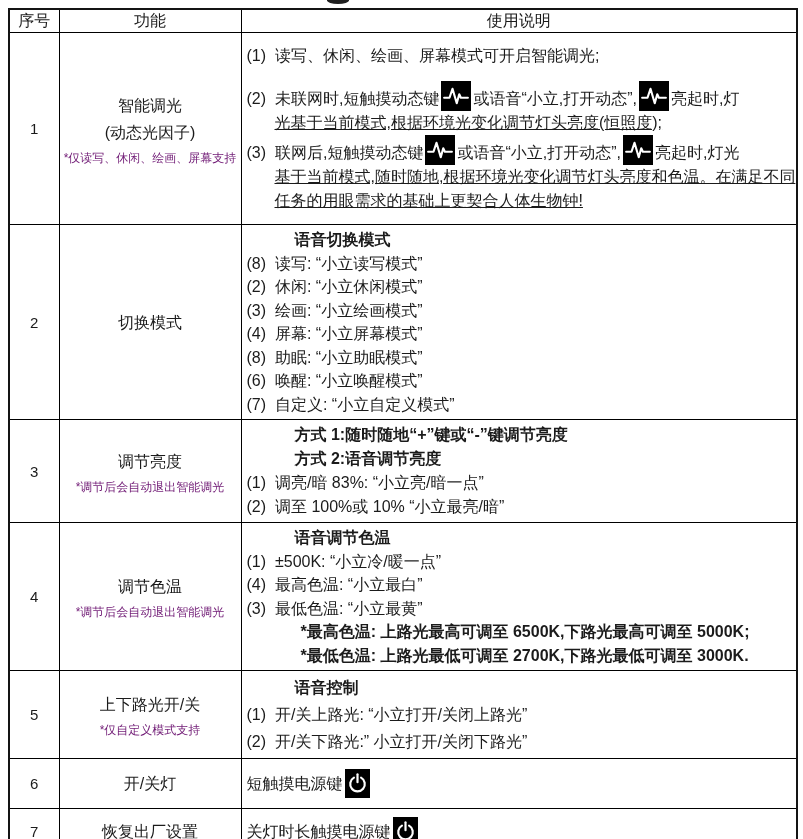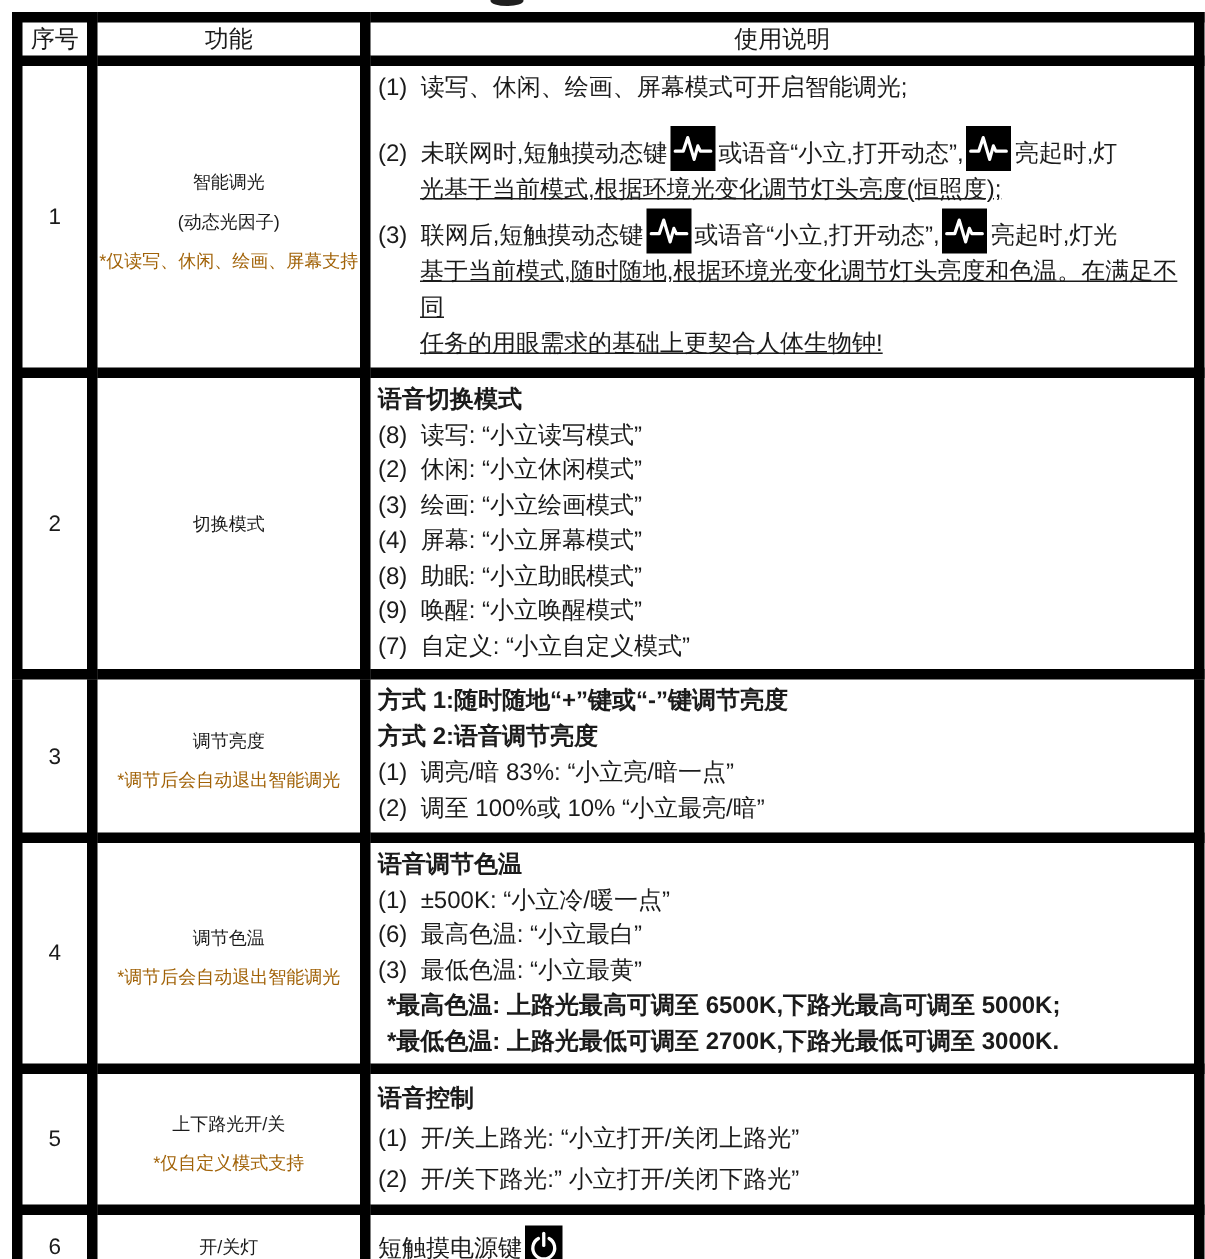--- a/index.html
+++ b/index.html
@@ -14,47 +14,47 @@
   .artifact {
     position: absolute; left: 327px; top: -3px;
     width: 22px; height: 7px;
     background: #1f1f1f; border-radius: 50%;
   }
   table.manual-table {
     position: absolute; left: 8px; top: 8px;
     border-collapse: collapse; table-layout: fixed;
     border: 2px solid #141414;
   }
-  th, td { border: 7px solid #000000; padding: 0; }
+  th, td { border: 1px solid #000000; padding: 0; }
   thead th {
     height: 22px; font-size: 16px; font-weight: normal;
     text-align: center; vertical-align: middle;
   }
   tbody tr:nth-child(1) { height: 192px; }
   tbody tr:nth-child(2) { height: 190px; }
   tbody tr:nth-child(3) { height: 96px; }
   tbody tr:nth-child(4) { height: 142px; }
   tbody tr:nth-child(5) { height: 83px; }
   tbody tr:nth-child(6) { height: 50px; }
   tbody tr:nth-child(7) { height: 46px; }
 
   td.col-num { text-align: center; vertical-align: middle; font-size: 15px; }
   td.col-func { text-align: center; vertical-align: middle; }
-  .func-title { font-size: 12px; line-height: 27px; }
-  .func-note { font-size: 12px; color: #a16207; line-height: 16px; margin-top: 4px; text-align: center; }
+  .func-title { font-size: 16px; line-height: 27px; }
+  .func-note { font-size: 12px; color: #701a75; line-height: 16px; margin-top: 4px; text-align: center; }
 
   td.col-usage {
     vertical-align: middle; font-size: 16px;
     padding: 3px 0 3px 5px;
   }
   .usage-line { white-space: pre-wrap; line-height: 24px; }
   tr.row-2 .usage-line { line-height: 23.5px; }
   tr.row-4 .usage-line { line-height: 23.5px; }
   tr.row-5 .usage-line { line-height: 27px; }
-  .usage-line.bold { font-weight: bold; }
+  .usage-line.bold { font-weight: bold; margin-left: 48px; }
   .usage-line.cont { padding-left: 28px; text-decoration: underline; }
   .usage-line.indent { padding-left: 6px; }
   .usage-spacer { height: 13px; }
 
   .key-icon { display: inline-block; background: #000000; margin: 0 2px; }
   .key-icon svg { display: block; width: 100%; height: 100%; }
   .pulse-icon { width: 30px; height: 30px; vertical-align: -7px; }
   .power-icon { width: 25px; height: 29px; vertical-align: -9px; }
 </style>
 </head>
@@ -106,21 +106,21 @@
         <td class="col-func">
           <div class="func-title">切换模式</div>
         </td>
         <td class="col-usage">
           <div class="usage-line bold"><span>语音切换模式</span></div>
           <div class="usage-line"><span>(8)  读写: “小立读写模式”</span></div>
           <div class="usage-line"><span>(2)  休闲: “小立休闲模式”</span></div>
           <div class="usage-line"><span>(3)  绘画: “小立绘画模式”</span></div>
           <div class="usage-line"><span>(4)  屏幕: “小立屏幕模式”</span></div>
           <div class="usage-line"><span>(8)  助眠: “小立助眠模式”</span></div>
-          <div class="usage-line"><span>(9)  唤醒: “小立唤醒模式”</span></div>
+          <div class="usage-line"><span>(6)  唤醒: “小立唤醒模式”</span></div>
           <div class="usage-line"><span>(7)  自定义: “小立自定义模式”</span></div>
         </td>
       </tr>
       <tr class="row-3">
         <td class="col-num">3</td>
         <td class="col-func">
           <div class="func-title">调节亮度</div>
           <div class="func-note">*调节后会自动退出智能调光</div>
         </td>
         <td class="col-usage">
@@ -132,21 +132,21 @@
       </tr>
       <tr class="row-4">
         <td class="col-num">4</td>
         <td class="col-func">
           <div class="func-title">调节色温</div>
           <div class="func-note">*调节后会自动退出智能调光</div>
         </td>
         <td class="col-usage">
           <div class="usage-line bold"><span>语音调节色温</span></div>
           <div class="usage-line"><span>(1)  ±500K: “小立冷/暖一点”</span></div>
-          <div class="usage-line"><span>(6)  最高色温: “小立最白”</span></div>
+          <div class="usage-line"><span>(4)  最高色温: “小立最白”</span></div>
           <div class="usage-line"><span>(3)  最低色温: “小立最黄”</span></div>
           <div class="usage-line bold indent"><span>*最高色温: 上路光最高可调至 6500K,下路光最高可调至 5000K;</span></div>
           <div class="usage-line bold indent"><span>*最低色温: 上路光最低可调至 2700K,下路光最低可调至 3000K.</span></div>
         </td>
       </tr>
       <tr class="row-5">
         <td class="col-num">5</td>
         <td class="col-func">
           <div class="func-title">上下路光开/关</div>
           <div class="func-note">*仅自定义模式支持</div>

